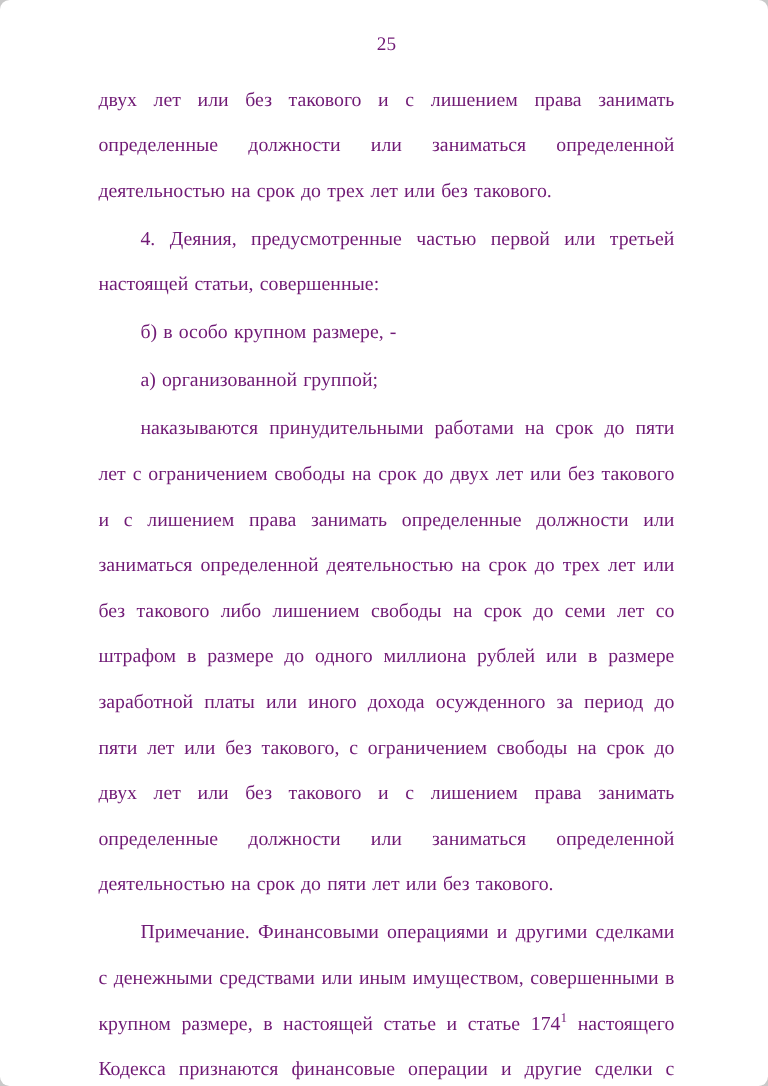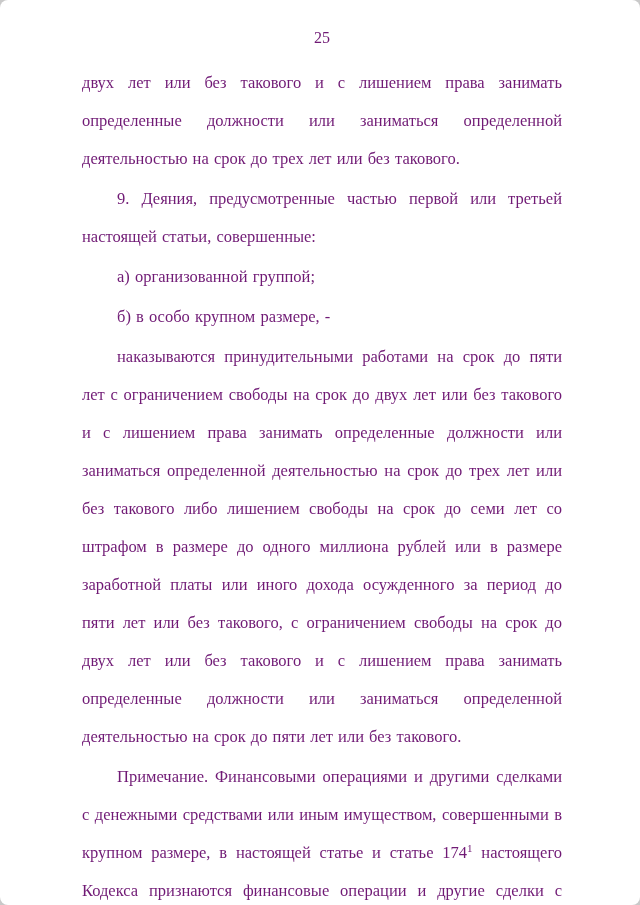--- a/index.html
+++ b/index.html
@@ -48,23 +48,23 @@
 </style>
 </head>
 <body>
 
 <div class="page">
 
   <div class="page-number">25</div>
 
   <p class="para no-indent">двух лет или без такового и с лишением права занимать определенные должности или заниматься определенной деятельностью на срок до трех лет или без такового.</p>
 
-  <p class="para">9. Деяния, предусмотренные частью первой или третьей настоящей статьи, совершенные:</p>
+  <p class="para">4. Деяния, предусмотренные частью первой или третьей настоящей статьи, совершенные:</p>
+
+  <p class="para">б) в особо крупном размере, -</p>
 
   <p class="para">а) организованной группой;</p>
-
-  <p class="para">б) в особо крупном размере, -</p>
 
   <p class="para">наказываются принудительными работами на срок до пяти лет с ограничением свободы на срок до двух лет или без такового и с лишением права занимать определенные должности или заниматься определенной деятельностью на срок до трех лет или без такового либо лишением свободы на срок до семи лет со штрафом в размере до одного миллиона рублей или в размере заработной платы или иного дохода осужденного за период до пяти лет или без такового, с ограничением свободы на срок до двух лет или без такового и с лишением права занимать определенные должности или заниматься определенной деятельностью на срок до пяти лет или без такового.</p>
 
   <p class="para"><b>Примечание.</b><span> Финансовыми операциями и другими сделками с денежными средствами или иным имуществом, совершенными в крупном размере, в настоящей статье и статье 174</span><sup>1</sup><span> настоящего Кодекса признаются финансовые операции и другие сделки с денежными средствами или иным</span></p>
 
 </div>
 
 </body></html>

